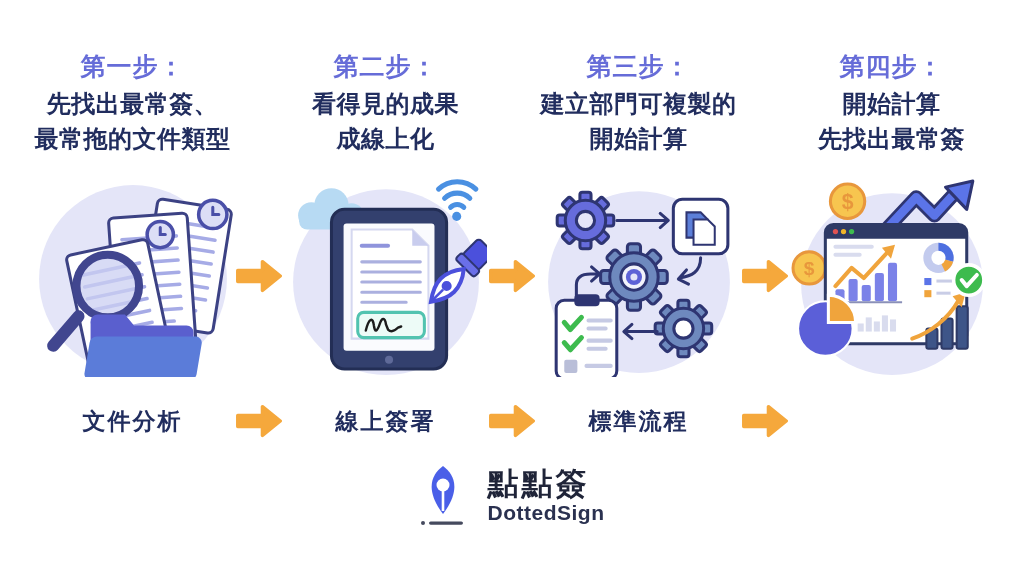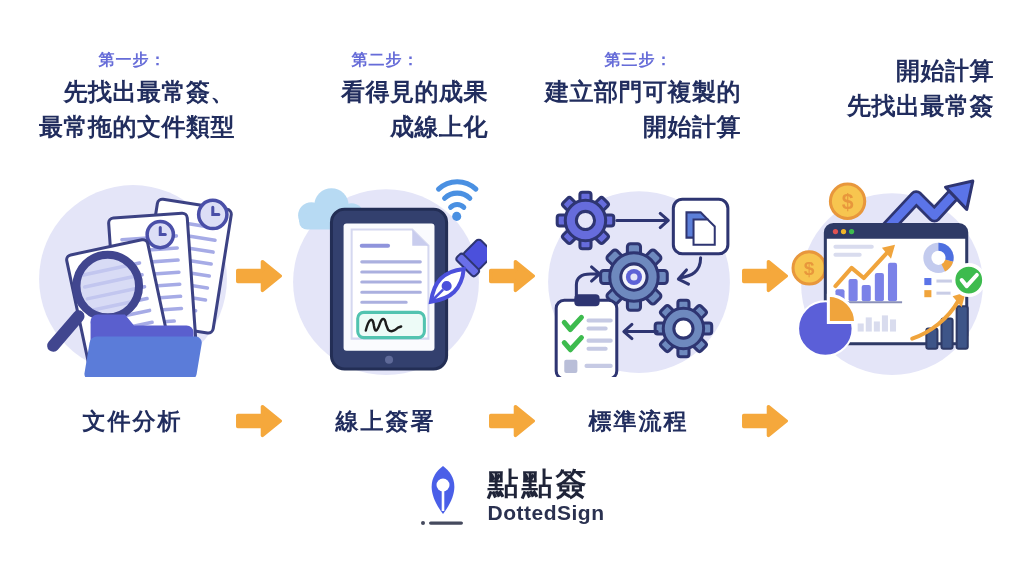--- a/index.html
+++ b/index.html
@@ -5,23 +5,23 @@
   * { margin:0; padding:0; box-sizing:border-box; }
   html,body { width:1024px; height:572px; background:#ffffff; overflow:hidden;
               font-family:"Liberation Sans","DejaVu Sans",sans-serif; }
   .canvas { width:1024px; height:572px; background:#fff; position:relative; }
 
   .grid { display:grid; grid-template-columns:205px 48px 205px 48px 205px 48px 205px;
           padding:0 30px; align-items:center; }
 
   .titles { margin-top:50px; align-items:start; min-height:114px; }
   .title-cell { text-align:center; }
-  .step-label { font-size:16px; font-weight:bold; color:#666CD8; letter-spacing:1px; }
+  .step-label { font-size:25px; font-weight:bold; color:#666CD8; letter-spacing:1px; }
   .step-desc  { font-size:24px; font-weight:bold; color:#212D5E; line-height:1.45;
-                white-space:pre-line; margin-top:4px; letter-spacing:0.5px;text-align:right; }
+                white-space:pre-line; margin-top:4px; letter-spacing:0.5px; }
 
   .icons { margin-top:6px; height:212px; }
   .icon-cell { display:flex; justify-content:center; align-items:center; }
   .icon-cell svg { width:202px; height:202px; }
 
   .arrow-cell { display:flex; justify-content:center; align-items:center; }
   .arrow-cell svg { width:62px; height:48px; }
 
   .tags { margin-top:12px; height:54px; }
   .tag-cell { text-align:center; font-size:23px; font-weight:bold; color:#212D5E; letter-spacing:2px; }
@@ -50,20 +50,21 @@
 成線上化</div>
     </div>
     <div></div>
     <div class="title-cell">
       <div class="step-label">第三步：</div>
       <div class="step-desc">建立部門可複製的
 開始計算</div>
     </div>
     <div></div>
     <div class="title-cell">
+      <div class="step-label">第四步：</div>
       <div class="step-desc">開始計算
 先找出最常簽</div>
     </div>
   </div>
 
   <div class="grid icons">
 
     <div class="icon-cell">
       <svg viewBox="0 0 200 200">
         <circle cx="100" cy="103" r="93" fill="#E4E5F8"></circle>

